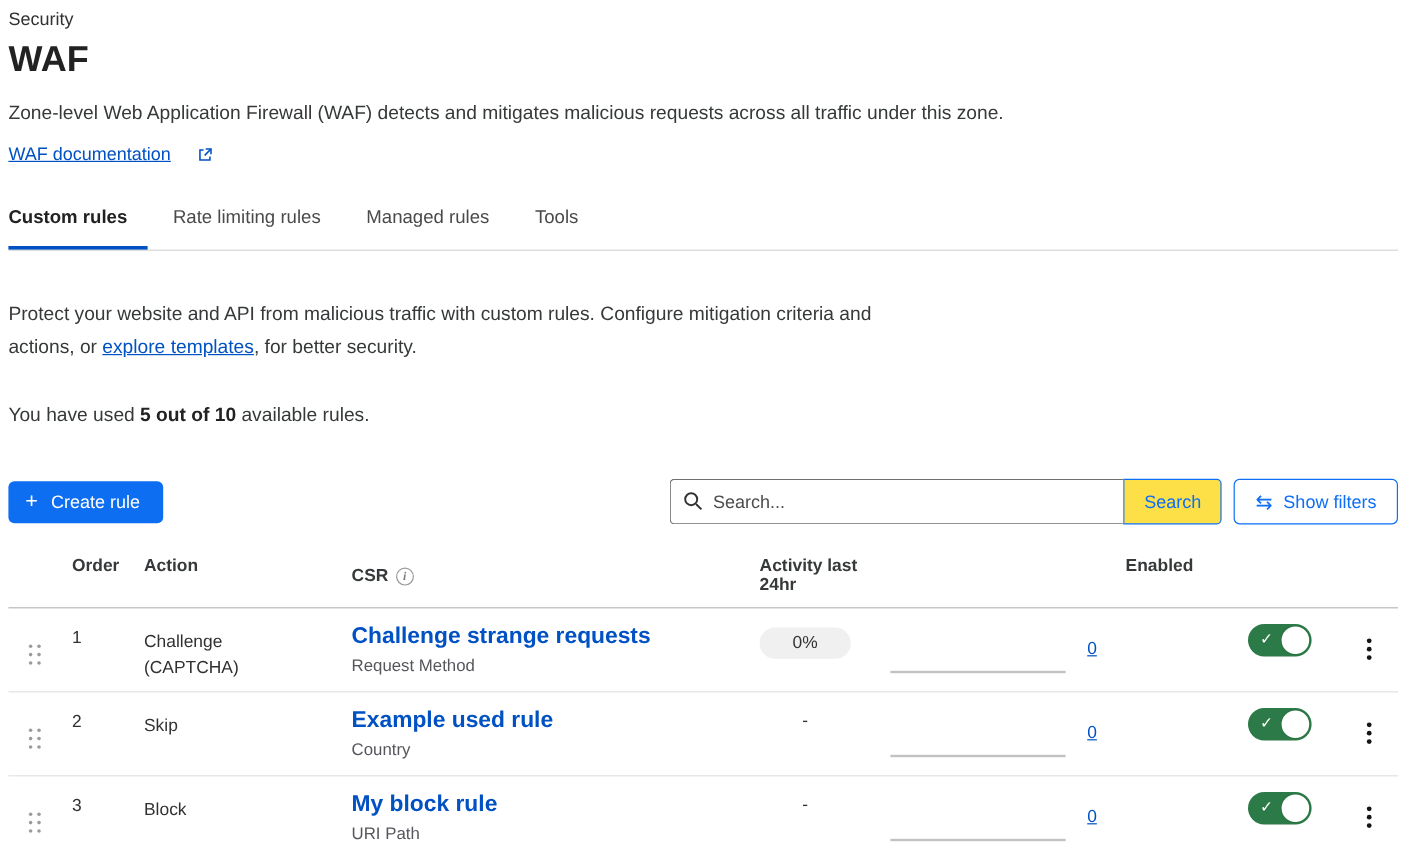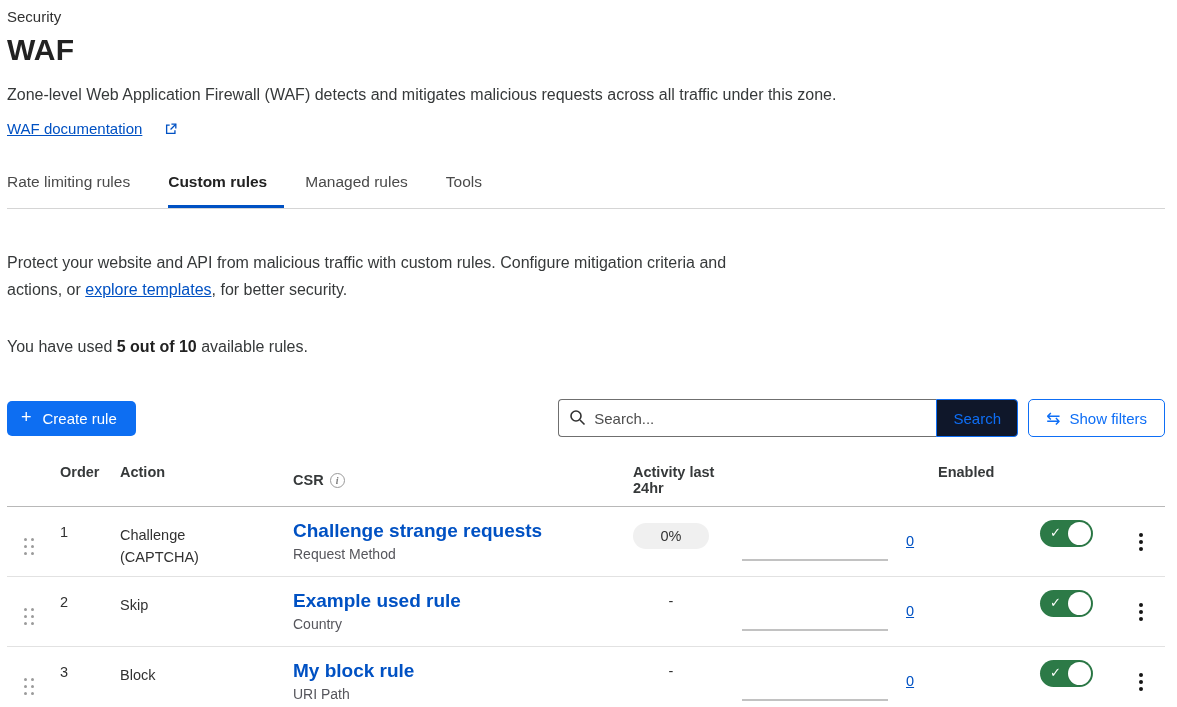--- a/index.html
+++ b/index.html
@@ -51,21 +51,21 @@
   .search-area{display:flex;align-items:center;}
   .search-group{display:flex;}
   .search-box{position:relative;}
   .search-box input{
     width:378px;height:38px;border:1px solid #6f6f6f;border-right:none;border-radius:4px 0 0 4px;
     font-size:15px;font-family:inherit;padding:0 10px 0 35px;color:#333;outline:none;
   }
   .search-box input::placeholder{color:#4d4d4d;opacity:1;}
   .search-icon{position:absolute;left:11px;top:10px;}
   .search-btn{
-    height:38px;width:82px;background:#0f172a;border:1px solid var(--accent);border-radius:0 4px 4px 0;
+    height:38px;width:82px;background:#fde047;border:1px solid var(--accent);border-radius:0 4px 4px 0;
     color:var(--accent);font-size:15px;font-family:inherit;cursor:pointer;
   }
   .filters-btn{
     margin-left:10px;height:38px;padding:0 17px;background:#fff;border:1px solid var(--accent);
     border-radius:5px;color:var(--accent);font-size:15px;font-family:inherit;cursor:pointer;
     display:flex;align-items:center;gap:9px;
   }
   .filters-btn .swap-icon{font-size:17px;line-height:1;}
 
   
@@ -120,22 +120,22 @@
     <span class="ext-icon">
       <svg width="14" height="14" viewBox="0 0 16 16" fill="none" stroke="#0051c3" stroke-width="1.5">
         <path d="M6.5 3.5 H3 V13 H12.5 V9.5"></path>
         <path d="M8.5 2.5 H13.5 V7.5"></path>
         <path d="M13.5 2.5 L7.5 8.5"></path>
       </svg>
     </span>
   </div>
 
   <div class="tabbar">
+    <div class="tab active">Custom rules</div>
     <div class="tab">Rate limiting rules</div>
-    <div class="tab active">Custom rules</div>
     <div class="tab">Managed rules</div>
     <div class="tab">Tools</div>
   </div>
 
   <p class="intro"><span>Protect your website and API from malicious traffic with custom rules. Configure mitigation criteria and actions, or </span><a>explore templates</a><span>, for better security.</span></p>
 
   <p class="usage"><span>You have used </span><b>5 out of 10</b><span> available rules.</span></p>
 
   <div class="toolbar">
     <button class="create-btn">

